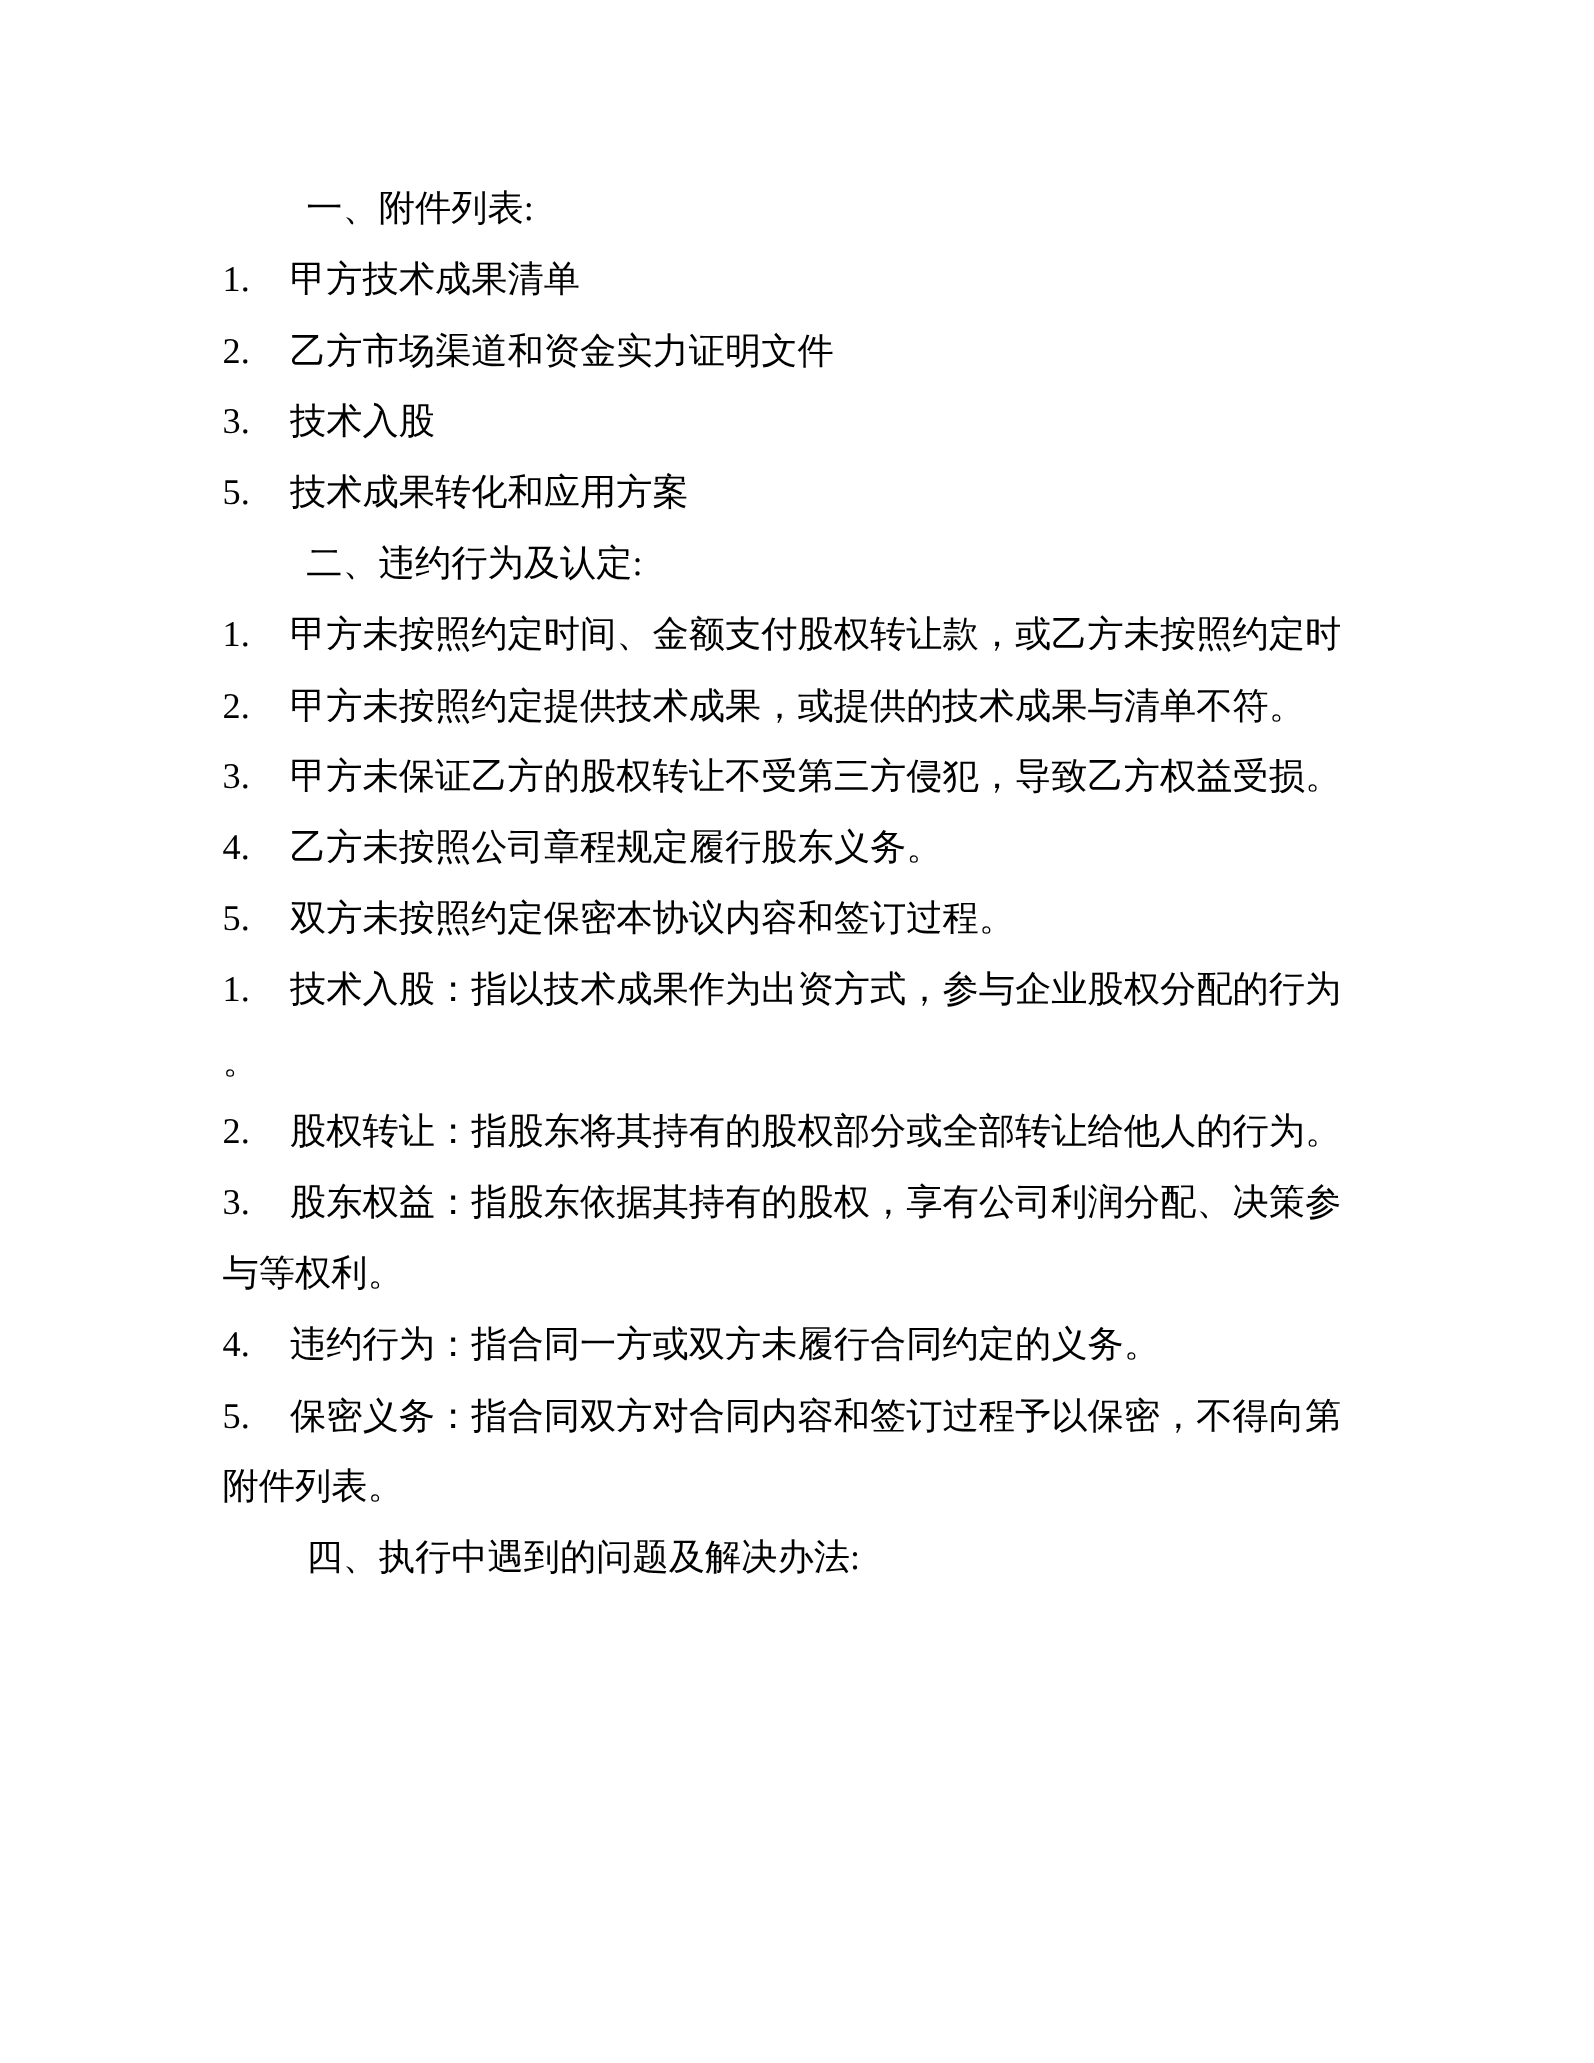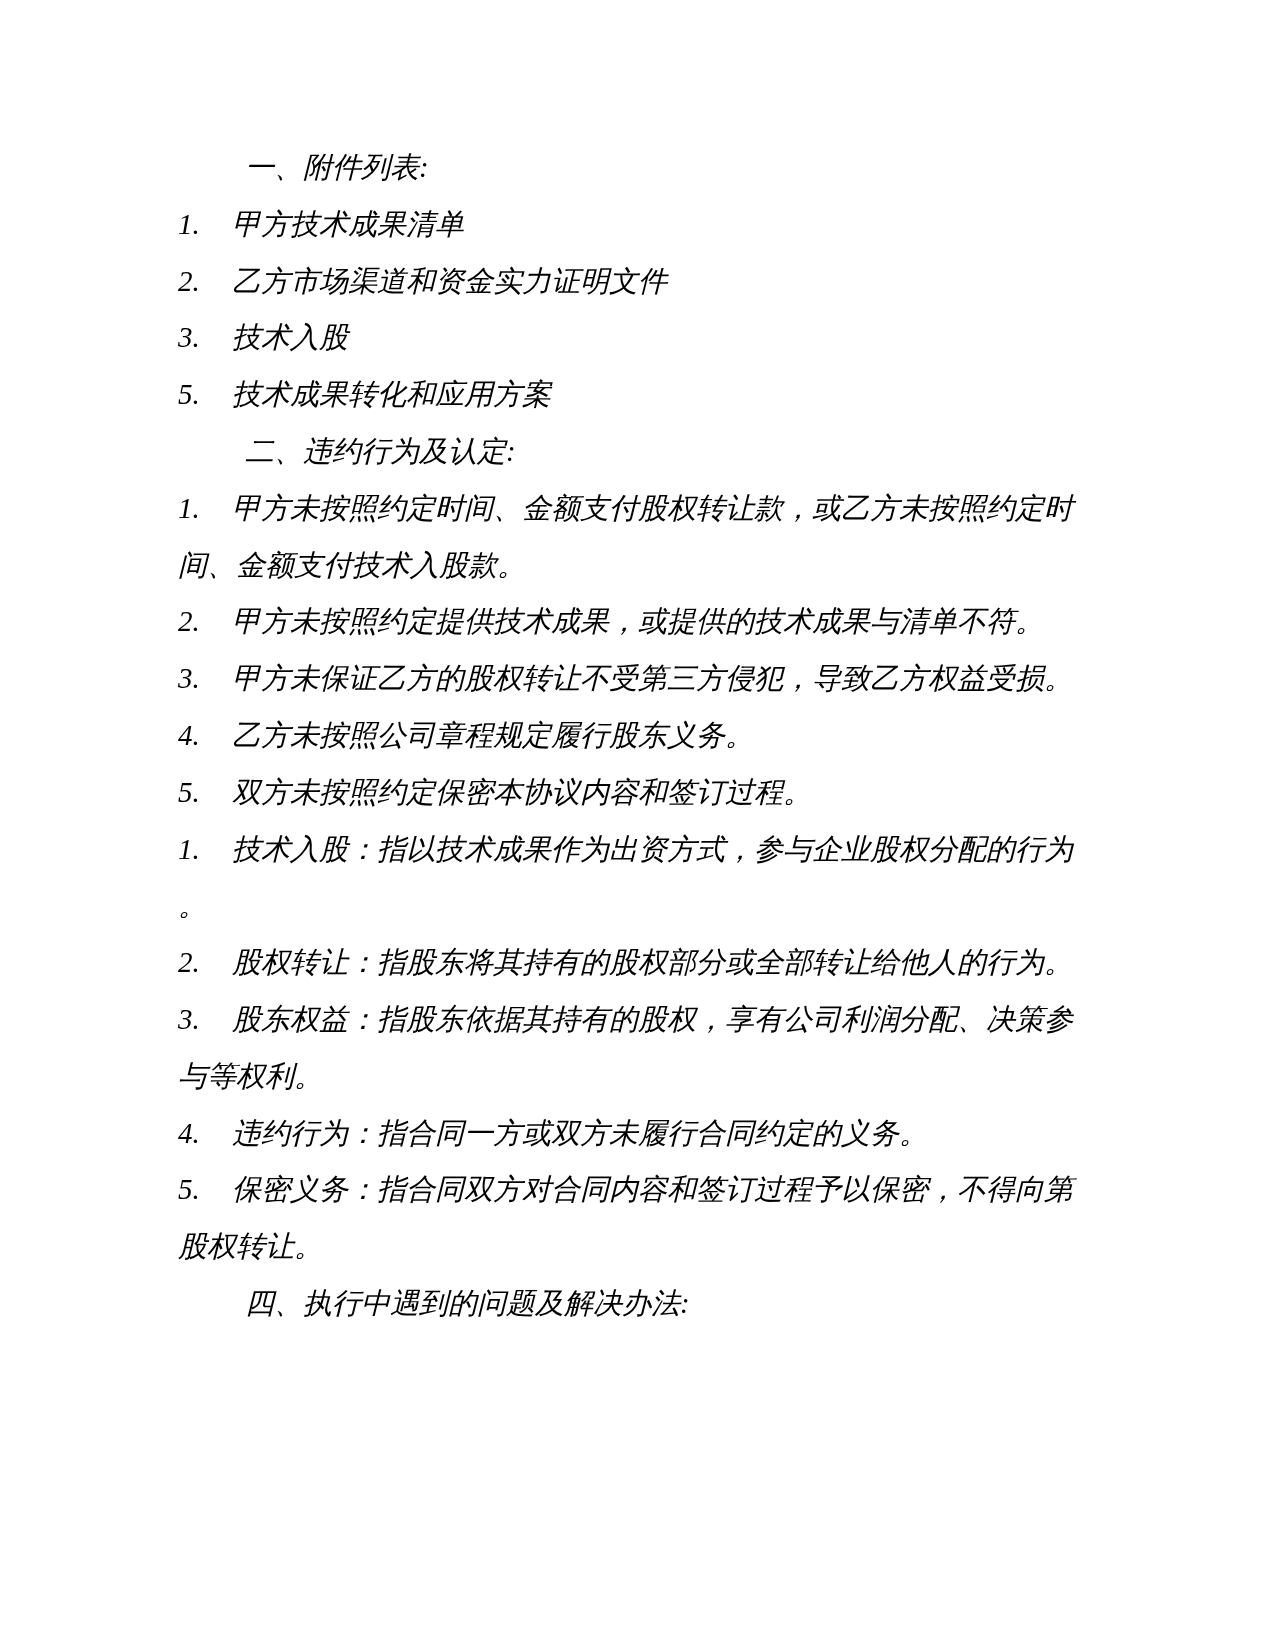--- a/index.html
+++ b/index.html
@@ -6,21 +6,20 @@
   html, body { background: #ffffff; }
   .page {
     position: relative;
     width: 1275px;
     height: 1650px;
     margin: 0 auto;
     background: #ffffff;
     color: #000000;
     overflow: hidden;
     font-family: "Liberation Serif", "DejaVu Serif", serif;
-    font-style: italic;
   }
   .content {
     position: absolute;
     top: 139px;
     left: 178px;
     width: 925px;
   }
   .line {
     font-size: 29px;
     line-height: 56.8px;
@@ -43,33 +42,32 @@
     <div class="line heading"><span>一、附件列表:</span></div>
 
     <div class="line"><span class="num">1.</span><span>甲方技术成果清单</span></div>
     <div class="line"><span class="num">2.</span><span>乙方市场渠道和资金实力证明文件</span></div>
     <div class="line"><span class="num">3.</span><span>技术入股</span></div>
     <div class="line"><span class="num">5.</span><span>技术成果转化和应用方案</span></div>
 
     <div class="line heading"><span>二、违约行为及认定:</span></div>
 
     <div class="line"><span class="num">1.</span><span>甲方未按照约定时间、金额支付股权转让款，或乙方未按照约定时</span></div>
-    <div class="line"><span>间、金额支付技术入股款。</span></div>
     <div class="line"><span class="num">2.</span><span>甲方未按照约定提供技术成果，或提供的技术成果与清单不符。</span></div>
     <div class="line"><span class="num">3.</span><span>甲方未保证乙方的股权转让不受第三方侵犯，导致乙方权益受损。</span></div>
     <div class="line"><span class="num">4.</span><span>乙方未按照公司章程规定履行股东义务。</span></div>
     <div class="line"><span class="num">5.</span><span>双方未按照约定保密本协议内容和签订过程。</span></div>
 
 
     <div class="line"><span class="num">1.</span><span>技术入股：指以技术成果作为出资方式，参与企业股权分配的行为</span></div>
     <div class="line"><span>。</span></div>
     <div class="line"><span class="num">2.</span><span>股权转让：指股东将其持有的股权部分或全部转让给他人的行为。</span></div>
     <div class="line"><span class="num">3.</span><span>股东权益：指股东依据其持有的股权，享有公司利润分配、决策参</span></div>
     <div class="line"><span>与等权利。</span></div>
     <div class="line"><span class="num">4.</span><span>违约行为：指合同一方或双方未履行合同约定的义务。</span></div>
     <div class="line"><span class="num">5.</span><span>保密义务：指合同双方对合同内容和签订过程予以保密，不得向第</span></div>
-    <div class="line"><span>股权转让。</span></div>
+    <div class="line"><span>附件列表。</span></div>
 
     <div class="line heading"><span>四、执行中遇到的问题及解决办法:</span></div>
 
 
   </div>
 </div>
 
 </body></html>

